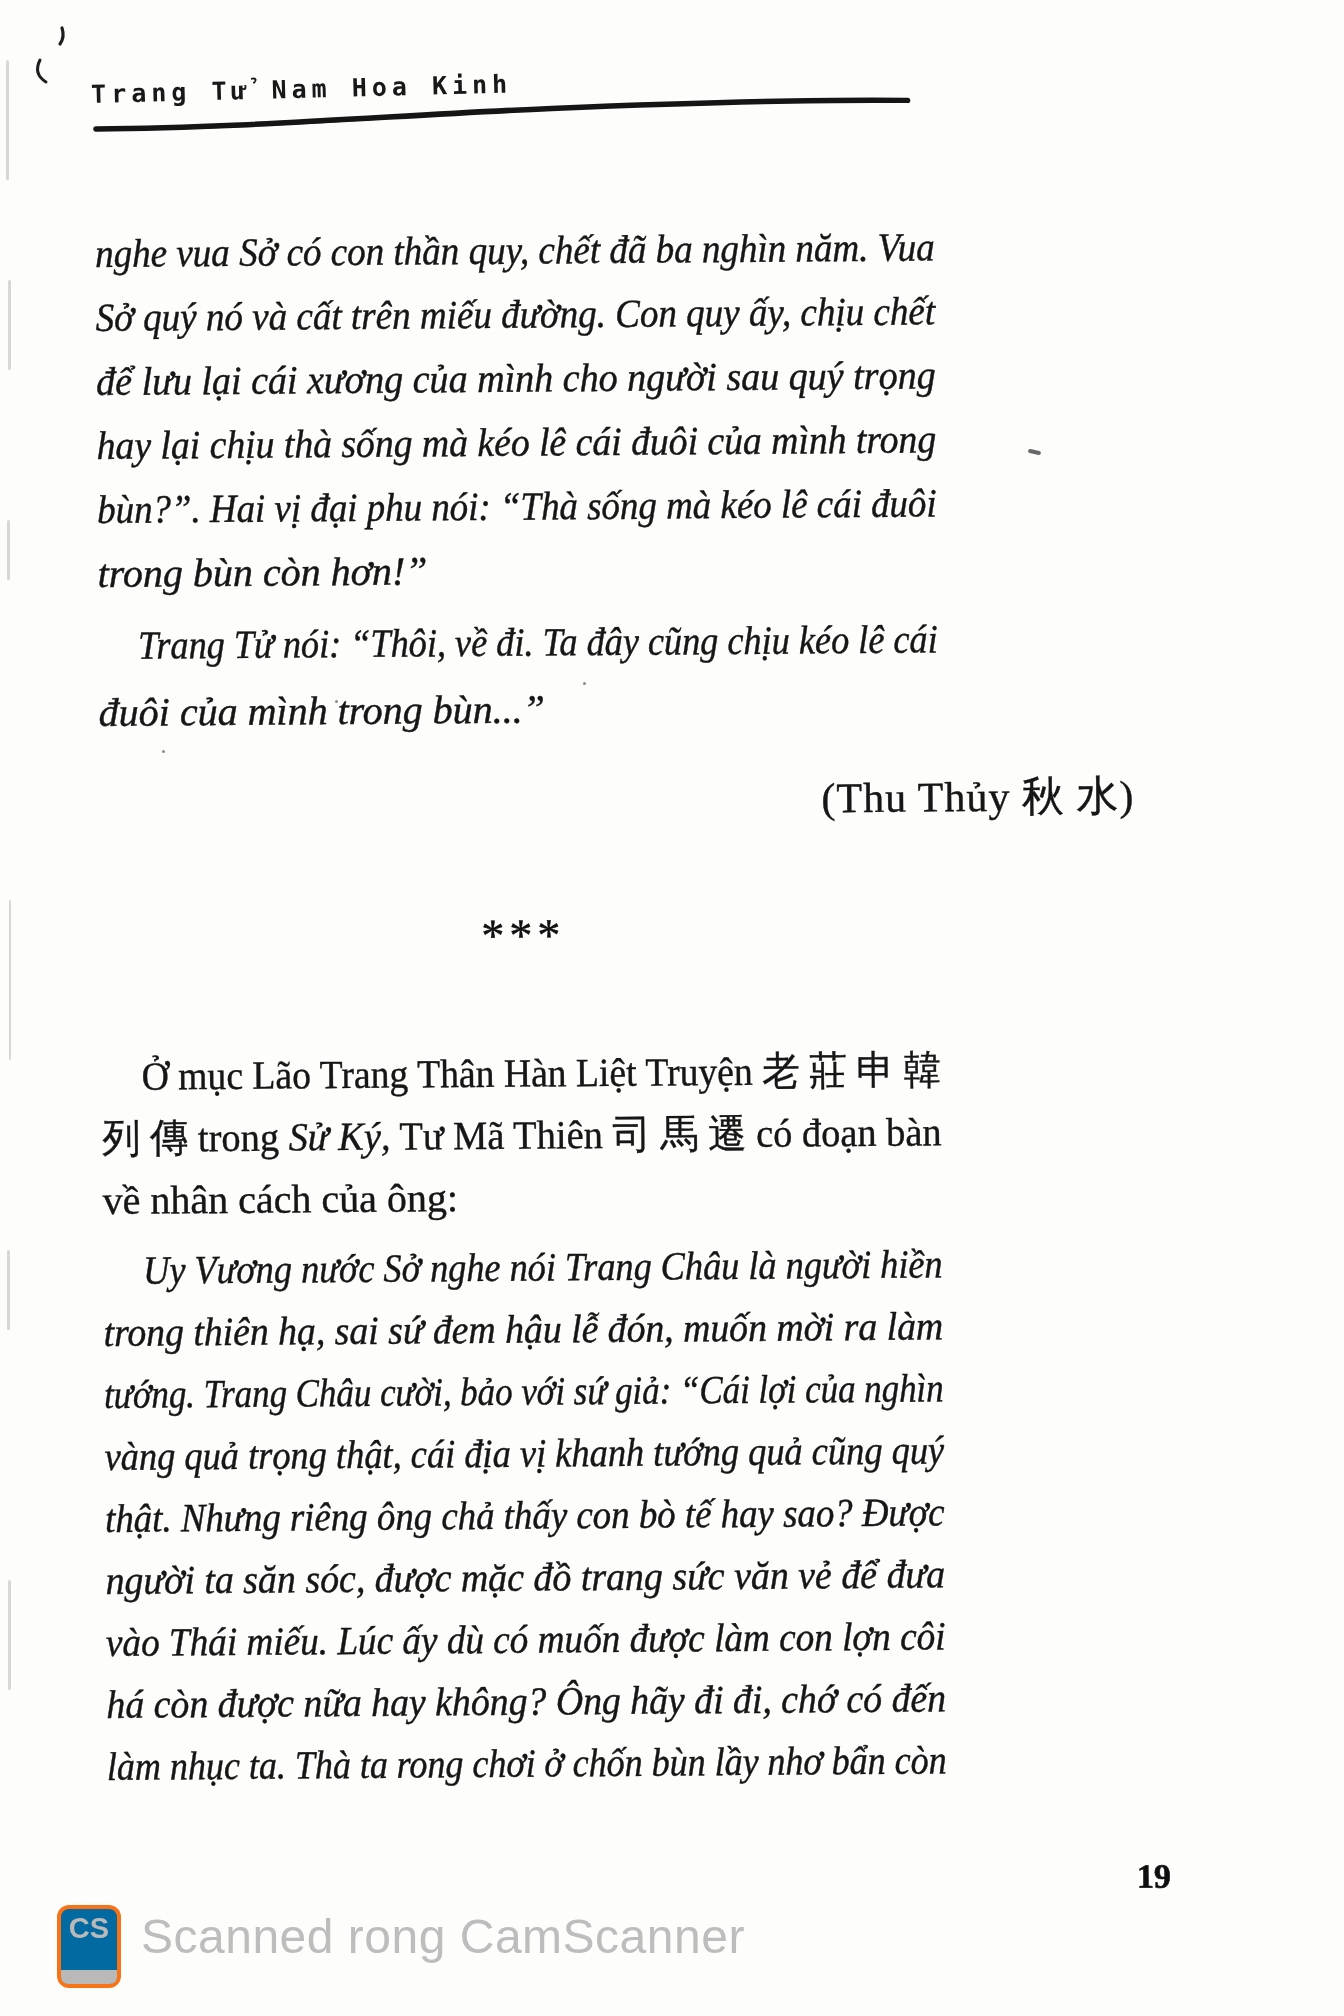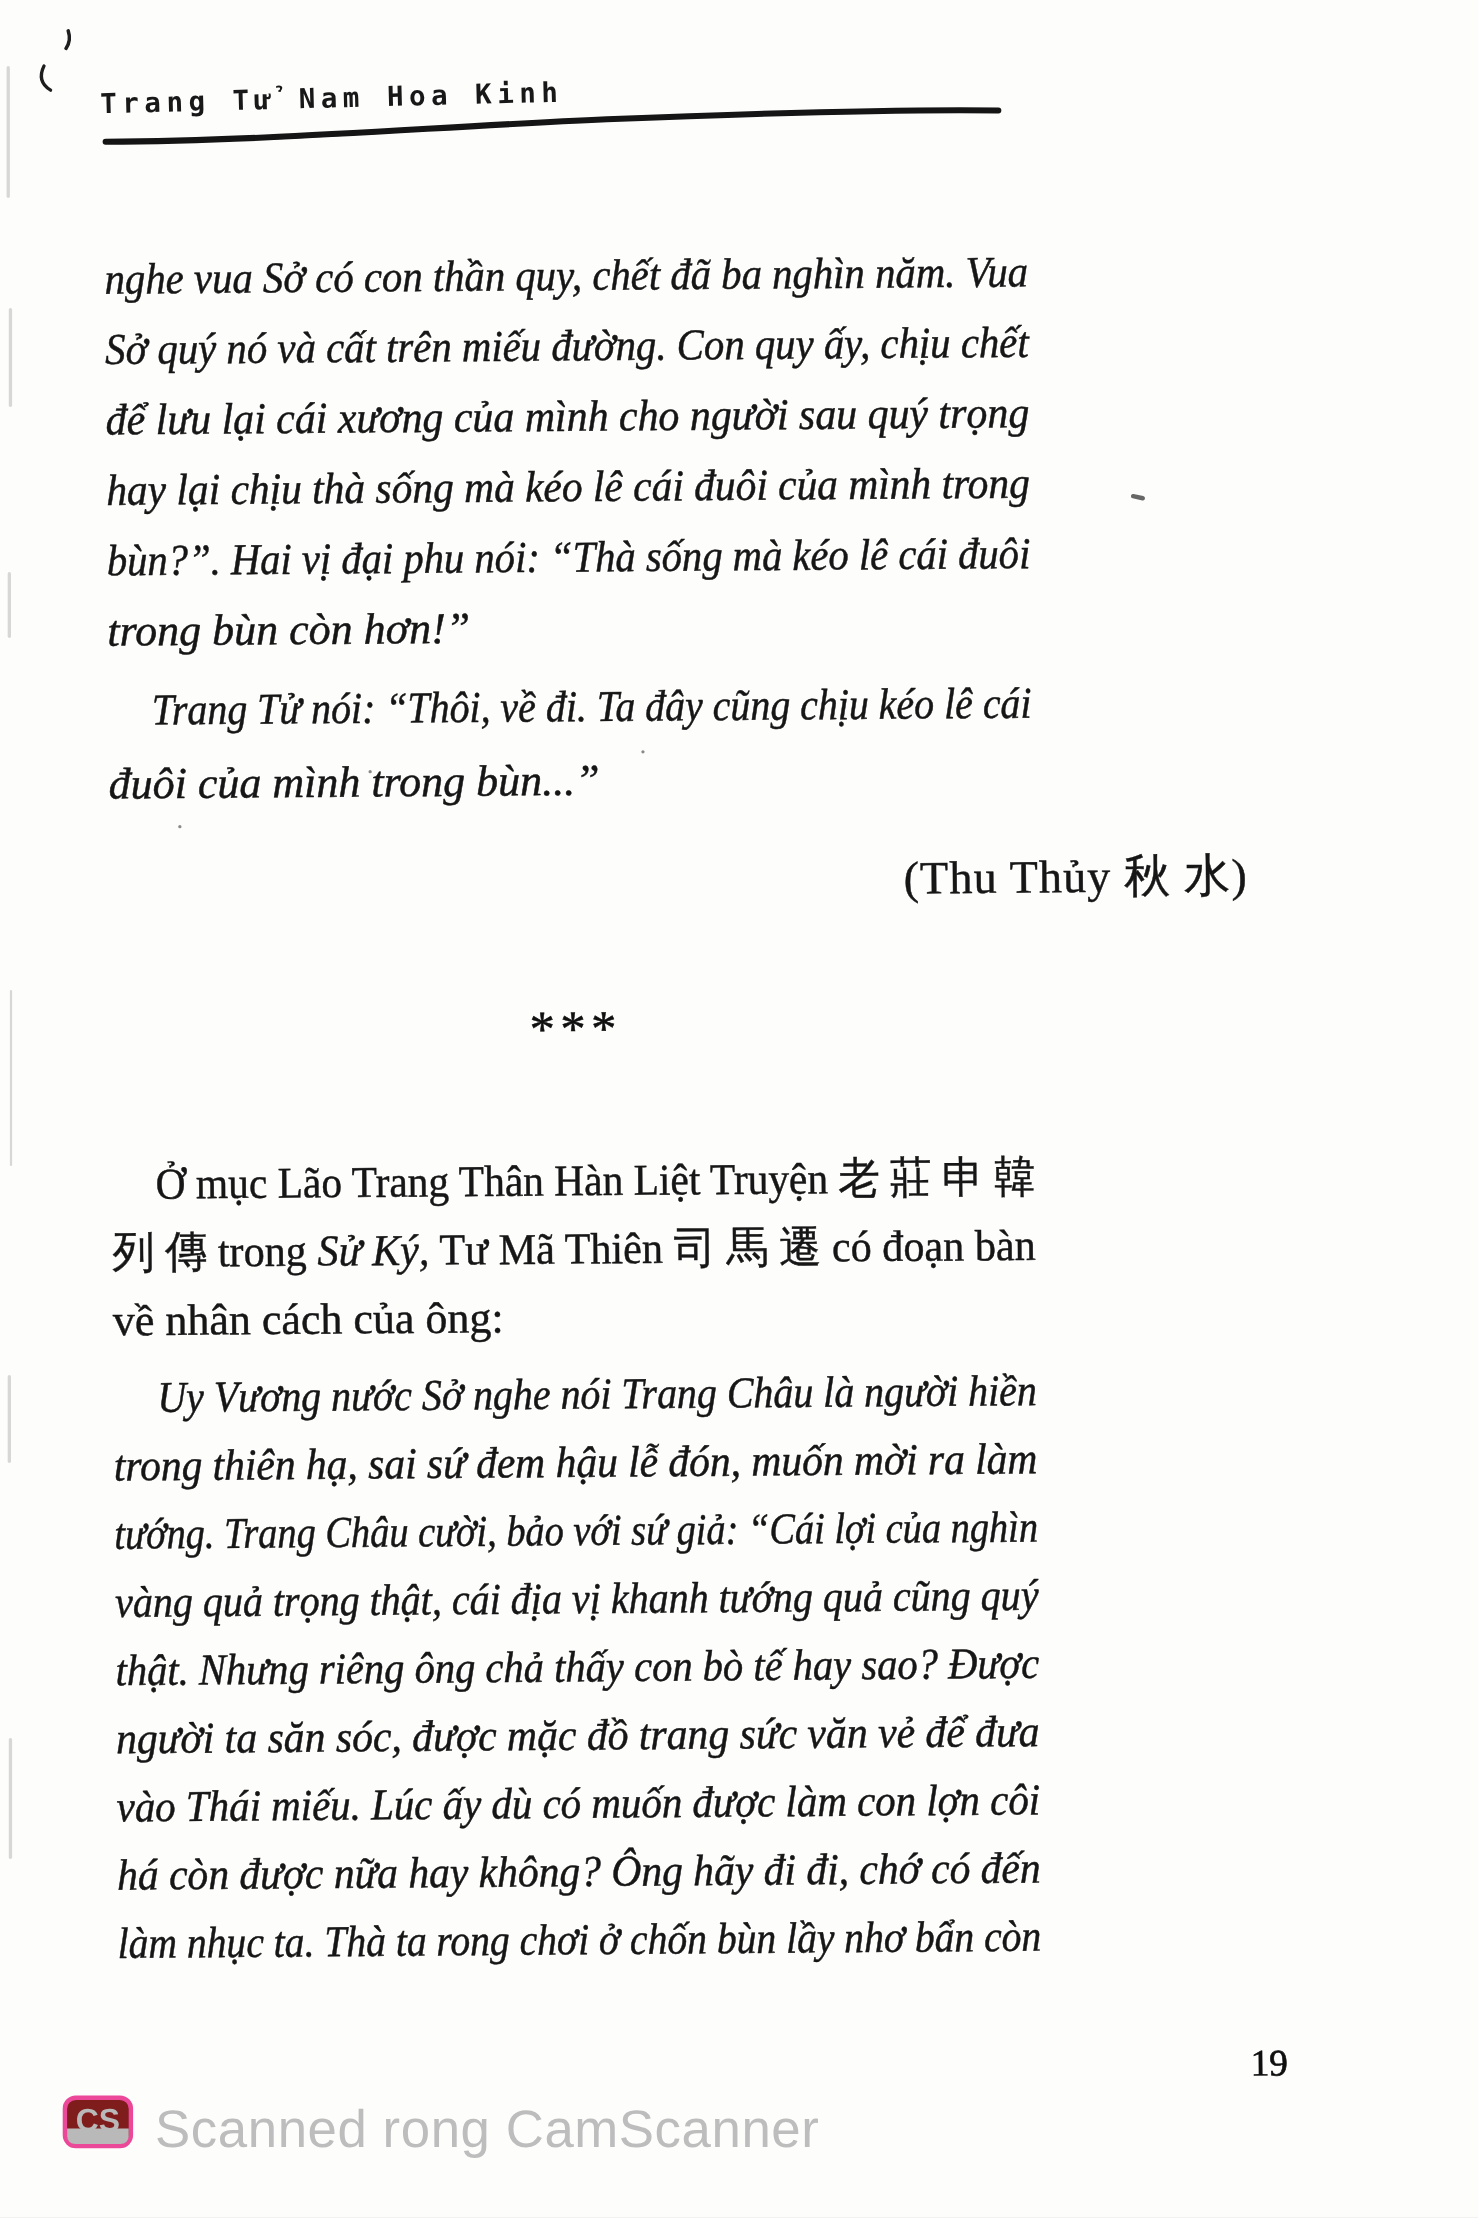--- a/index.html
+++ b/index.html
@@ -35,29 +35,29 @@
     text-align:right;font-size:42px;letter-spacing:1px;
     -webkit-text-stroke:0.4px #141414;white-space:nowrap;
   }
   .separator{
     position:absolute;left:476px;top:912px;
     font-size:46px;letter-spacing:5px;color:#101010;
     -webkit-text-stroke:0.5px #101010;
   }
   .page-number{
     position:absolute;left:1124px;top:1866px;
-    font-size:34px;color:#0f0f0f;-webkit-text-stroke:0.6px #0f0f0f;
+    font-size:34px;color:#0f0f0f;font-weight:bold;-webkit-text-stroke:0.6px #0f0f0f;
   }
 
   
   .watermark{position:absolute;left:57px;top:1905px;height:68px;}
   .cs-logo{
-    position:absolute;left:0;top:0;width:64px;height:48px;
-    border:4px solid #ec4899;border-radius:12px;box-sizing:border-box;
-    background:#7f1d1d;
+    position:absolute;left:0;top:0;width:64px;height:83px;
+    border:4px solid #f97316;border-radius:12px;box-sizing:border-box;
+    background:#0369a1;
   }
   .cs-logo .cs-letters{
     position:absolute;left:0;top:3px;width:100%;text-align:center;
     font-family:"Liberation Sans","DejaVu Sans",sans-serif;
     font-weight:700;font-size:29px;color:#b9b9b9;letter-spacing:0;
   }
   .cs-logo .cs-strip{
     position:absolute;left:0;bottom:0;width:100%;height:14px;
     background:#b9b9b9;border-radius:0 0 7px 7px;
   }

